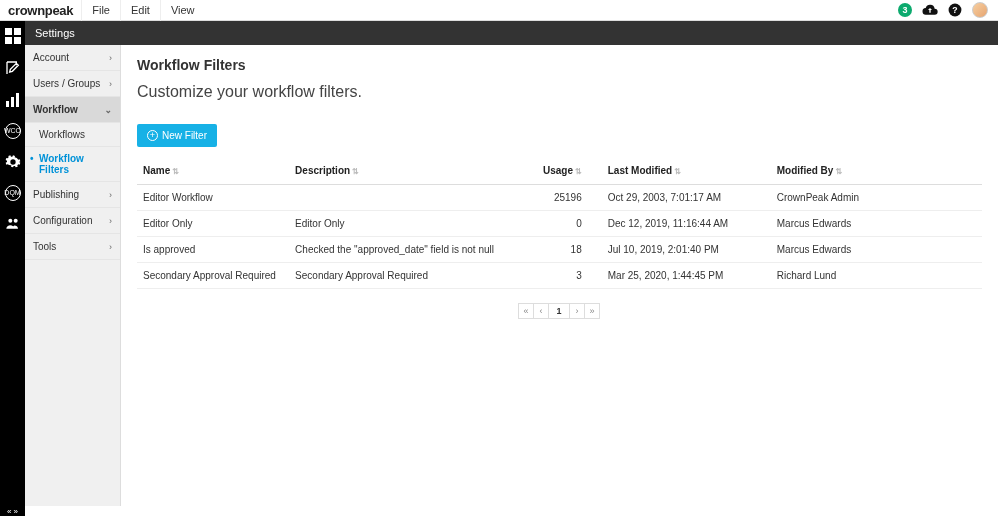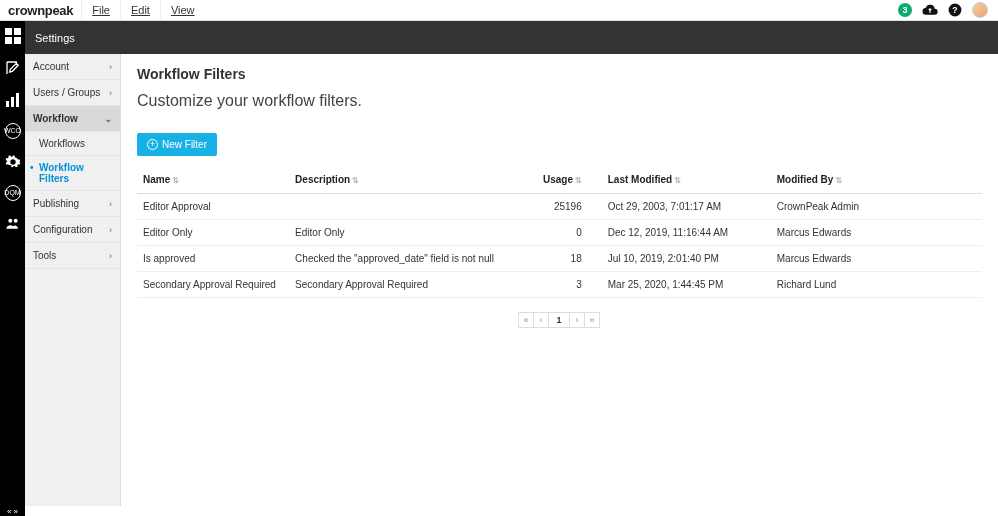--- a/index.html
+++ b/index.html
@@ -1,40 +1,40 @@
 <!DOCTYPE html>
 <html><head>
 <meta charset="utf-8">
 <style>
 * { margin: 0; padding: 0; box-sizing: border-box; font-family: Arial, Helvetica, sans-serif; }
 body { width: 998px; height: 516px; overflow: hidden; background: #fff; font-size: 11px; color: #333; }
 
 
 .topbar { height: 21px; background: #fff; display: flex; align-items: center; border-bottom: 1px solid #ddd; }
 .logo { padding: 0 8px; font-size: 13px; font-weight: 600; color: #222; letter-spacing: -0.3px; display: flex; align-items: flex-start; }
-.menu { display: flex; text-decoration: underline; }
+.menu { display: flex; }
 .menu-item { padding: 0 10px; height: 21px; display: flex; align-items: center; font-size: 11px; color: #333; cursor: pointer; border-left: 1px solid #eee; }
 .top-right { margin-left: auto; display: flex; align-items: center; gap: 10px; padding-right: 10px; }
 .badge-green { background: #0caa6e; color: #fff; border-radius: 50%; width: 14px; height: 14px; display: flex; align-items: center; justify-content: center; font-size: 9px; font-weight: bold; }
 .top-icon { color: #111; cursor: pointer; display: flex; align-items: center; }
 .avatar { width: 16px; height: 16px; border-radius: 50%; background: linear-gradient(135deg,#f7cfa0,#e6a571); border:1px solid #ccc; }
 
 
 .body { display: flex; height: calc(100% - 21px - 10px); }
 
 
 .rail { width: 25px; background: #000; display: flex; flex-direction: column; align-items: center; padding-top: 6px; gap: 14px; }
 .rail-icon { width: 18px; height: 18px; color: #fff; display:flex; align-items:center; justify-content:center; cursor:pointer; }
 .rail-wco { font-size: 7px; border: 1px solid #fff; border-radius: 50%; width: 16px; height: 16px; line-height: 14px; text-align: center; }
 
 
 .footer-rail { position: absolute; bottom: 0; left: 0; width: 25px; height: 10px; background: #000; color: #fff; font-size: 8px; display: flex; align-items: center; justify-content: center; gap: 2px; }
 
 
-.settings-bar { height: 33px; background: #333; color: #fff; display: flex; align-items: center; padding-left: 10px; font-size: 11px; }
+.settings-bar { height: 24px; background: #333; color: #fff; display: flex; align-items: center; padding-left: 10px; font-size: 11px; }
 
 
 .sidebar { width: 96px; background: #f0f0f0; border-right: 1px solid #ddd; font-size: 10px; }
 .side-item { display: flex; align-items: center; justify-content: space-between; padding: 7px 8px; border-bottom: 1px solid #e5e5e5; cursor: pointer; color: #333; }
 .side-item.active { background: #d9d9d9; font-weight: 600; }
 .side-sub { padding: 6px 14px 6px 14px; border-bottom: 1px solid #e5e5e5; cursor: pointer; color: #333; }
 .side-sub.active { color: #0092d8; font-weight: 600; position: relative; }
 .side-sub.active::before { content: "•"; position: absolute; left: 5px; color: #0092d8; }
 .chev { font-size: 9px; color: #666; }
 
@@ -177,21 +177,21 @@
             <tr>
               <th style="width:18%"><span>Name</span><span class="sort">⇅</span></th>
               <th style="width:27%"><span>Description</span><span class="sort">⇅</span></th>
               <th class="usage" style="width:10%"><span>Usage</span><span class="sort">⇅</span></th>
               <th style="width:20%"><span>Last Modified</span><span class="sort">⇅</span></th>
               <th><span>Modified By</span><span class="sort">⇅</span></th>
             </tr>
           </thead>
           <tbody id="tbody">
               <tr>
-                <td>Editor Approval</td>
+                <td>Editor Workflow</td>
                 <td></td>
                 <td class="usage">25196</td>
                 <td>Oct 29, 2003, 7:01:17 AM</td>
                 <td>CrownPeak Admin</td>
               </tr>
               <tr>
                 <td>Editor Only</td>
                 <td>Editor Only</td>
                 <td class="usage">0</td>
                 <td>Dec 12, 2019, 11:16:44 AM</td>

